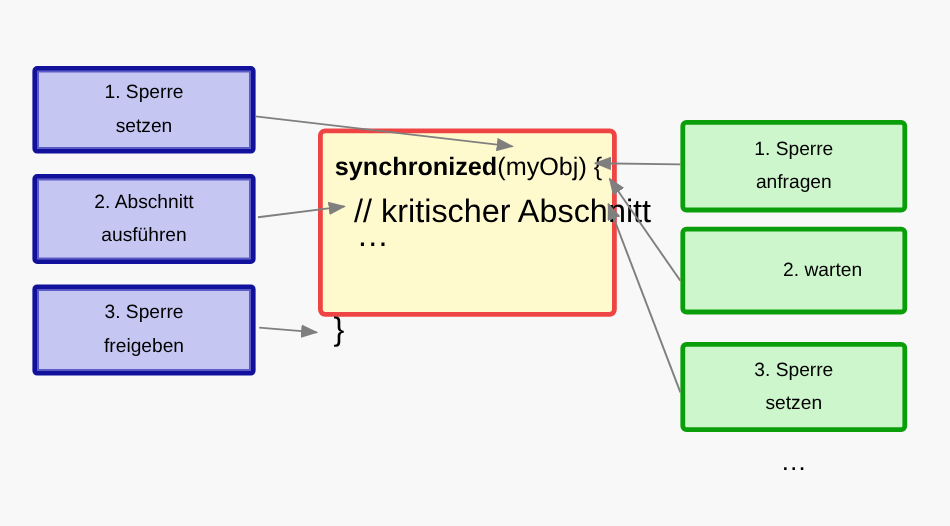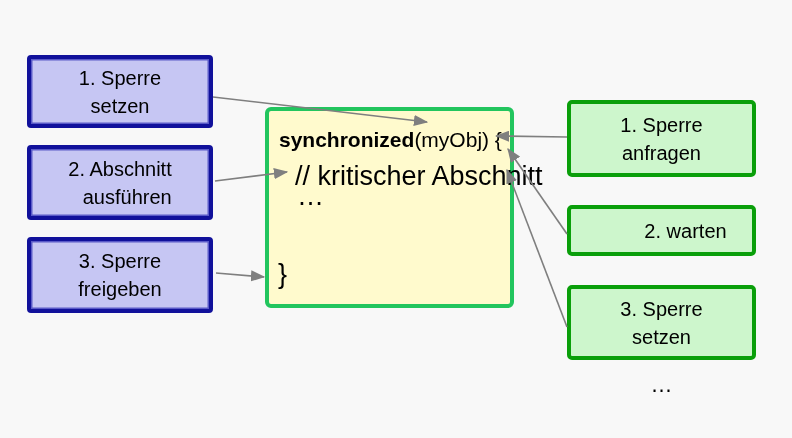--- a/index.html
+++ b/index.html
@@ -15,42 +15,42 @@
     overflow: hidden;
   }
   .box {
     position: absolute;
     box-sizing: border-box;
     display: flex;
     align-items: center;
     justify-content: center;
     text-align: center;
     white-space: pre-line;
-    font-size: 20px;
+    font-size: 16px;
     line-height: 28px;
     color: #000;
   }
   .box-blue {
     background: #c6c6f3;
     border: 4px solid #11119b;
     border-radius: 4px;
     box-shadow: inset 0 0 0 1.5px #5a5ac8;
   }
   .box-green {
     background: #cdf6cc;
     border: 4px solid #0a9f0a;
     border-radius: 5px;
   }
   .code-box {
     position: absolute;
     box-sizing: border-box;
     left: 265px; top: 107px;
-    width: 249px; height: 201px;
+    width: 249px; height: 157px;
     background: #fffacd;
-    border: 4px solid #22c55e;
+    border: 4px solid #ef4444;
     border-radius: 6px;
   }
   .code-line {
     position: absolute;
     color: #000;
     font-size: 27px;
     line-height: 26px;
     white-space: nowrap;
   }
   .code-line-1 { left: 10px; top: 16px; font-size: 21px; }
@@ -75,21 +75,21 @@
 </style>
 </head>
 <body>
 
 <div id="canvas">
 
   <div class="box box-blue" style="left:27px; top:55px; width:186px; height:73px;">
     <span>1. Sperre
 setzen</span>
   </div>
-  <div class="box box-blue" style="left:27px; top:145px; width:186px; height:75px;text-align:right;">
+  <div class="box box-blue" style="left:27px; top:145px; width:186px; height:75px;">
     <span>2. Abschnitt
 ausführen</span>
   </div>
   <div class="box box-blue" style="left:27px; top:237px; width:186px; height:76px;">
     <span>3. Sperre
 freigeben</span>
   </div>
 
   <div class="code-box">
     <div class="code-line code-line-1">
@@ -97,21 +97,21 @@
     </div>
     <div class="code-line code-line-2">// kritischer Abschnitt</div>
     <div class="code-line code-line-3">…</div>
     <div class="code-line code-line-4">}</div>
   </div>
 
   <div class="box box-green" style="left:567px; top:100px; width:189px; height:77px;">
     <span>1. Sperre
 anfragen</span>
   </div>
-  <div class="box box-green" style="left:567px; top:205px; width:189px; height:51px;padding-left:48px;">
+  <div class="box box-green" style="left:567px; top:189px; width:189px; height:73px;padding-left:48px;">
     <span>2. warten</span>
   </div>
   <div class="box box-green" style="left:567px; top:285px; width:189px; height:75px;">
     <span>3. Sperre
 setzen</span>
   </div>
 
   <div class="more-ellipsis">…</div>
 
   <svg id="arrows" width="792" height="438" viewBox="0 0 792 438">

